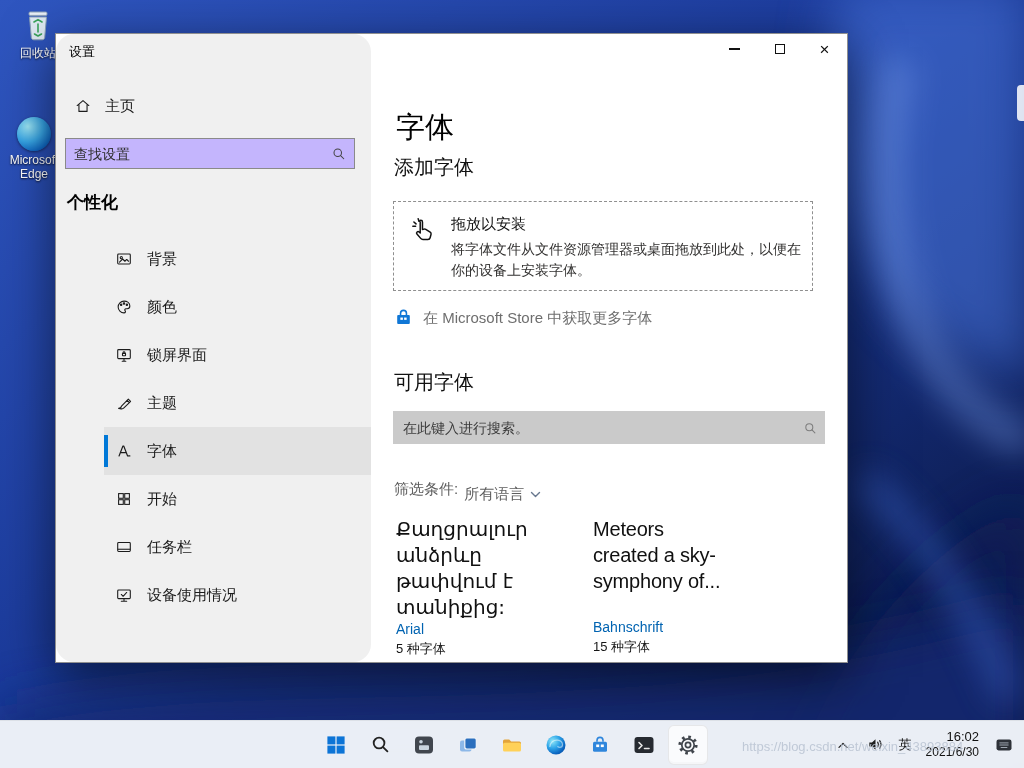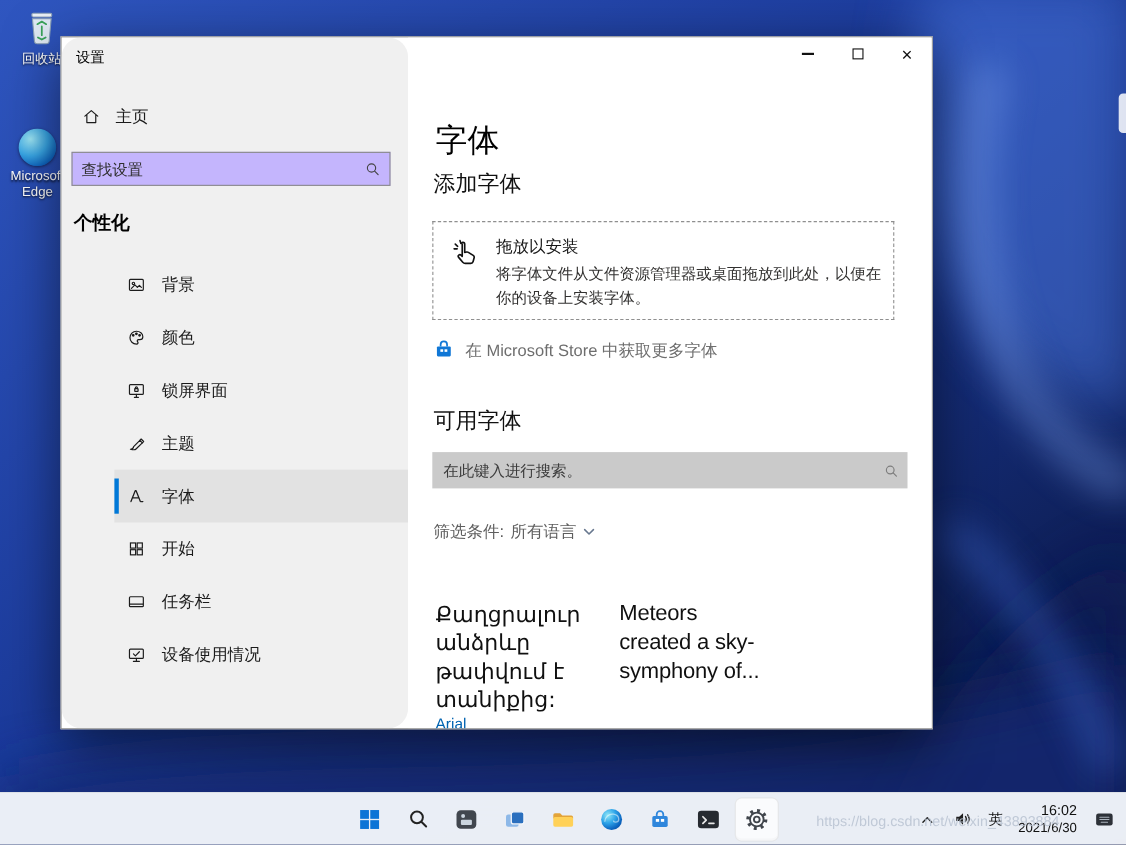--- a/index.html
+++ b/index.html
@@ -78,23 +78,23 @@
 
   .font-search{position:absolute;left:22px;top:377px;width:432px;height:33px;
      background:#cacaca;display:flex;align-items:center;}
   .font-search input{flex:1;border:0;outline:0;background:transparent;font-size:14px;
      padding:0 10px;font-family:inherit;color:#3c3c3c;}
   .font-search input::placeholder{color:#3c3c3c;opacity:1;}
   .font-search .mag{flex:none;margin-right:8px;opacity:.7;display:flex;}
 
   .filter-row{position:absolute;left:23px;top:440px;display:flex;align-items:center;
      gap:6px;font-size:15px;color:#5e5e5e;}
-  .filter-dd{display:flex;align-items:center;gap:6px;cursor:pointer;}
-
-  .cards{position:absolute;left:25px;top:511px;display:flex;gap:9px;}
+  .filter-dd{display:flex;align-items:center;gap:6px;cursor:pointer;margin-top:11px;}
+
+  .cards{position:absolute;left:25px;top:482px;display:flex;gap:39px;}
   .font-card{height:140px;display:flex;flex-direction:column;cursor:pointer;}
   .card-1{width:158px;}
   .card-2{width:186px;}
   .preview{flex:1;font-size:20px;line-height:26px;color:#101010;white-space:pre-line;}
   .card-1 .preview{font-family:"DejaVu Sans",sans-serif;}
   .card-2 .preview{font-family:"Liberation Sans",sans-serif;letter-spacing:-0.2px;}
   .font-name{font-size:14px;color:#0063b1;line-height:18px;}
   .font-faces{font-size:13px;color:#161616;line-height:18px;margin-top:2px;}
 
   
@@ -352,20 +352,21 @@
 անձրևը
 թափվում է
 տանիքից:</div>
           <div class="font-name">Arial</div>
           <div class="font-faces">5 种字体</div>
         </div>
         <div class="font-card card-2">
           <div class="preview">Meteors
 created a sky-
 symphony of...</div>
+          <div class="font-name">Bahnschrift</div>
           <div class="font-faces">15 种字体</div>
         </div>
       </div>
 
     </main>
   </div>
 
   <div class="taskbar">
     <div class="tb-center">
 

